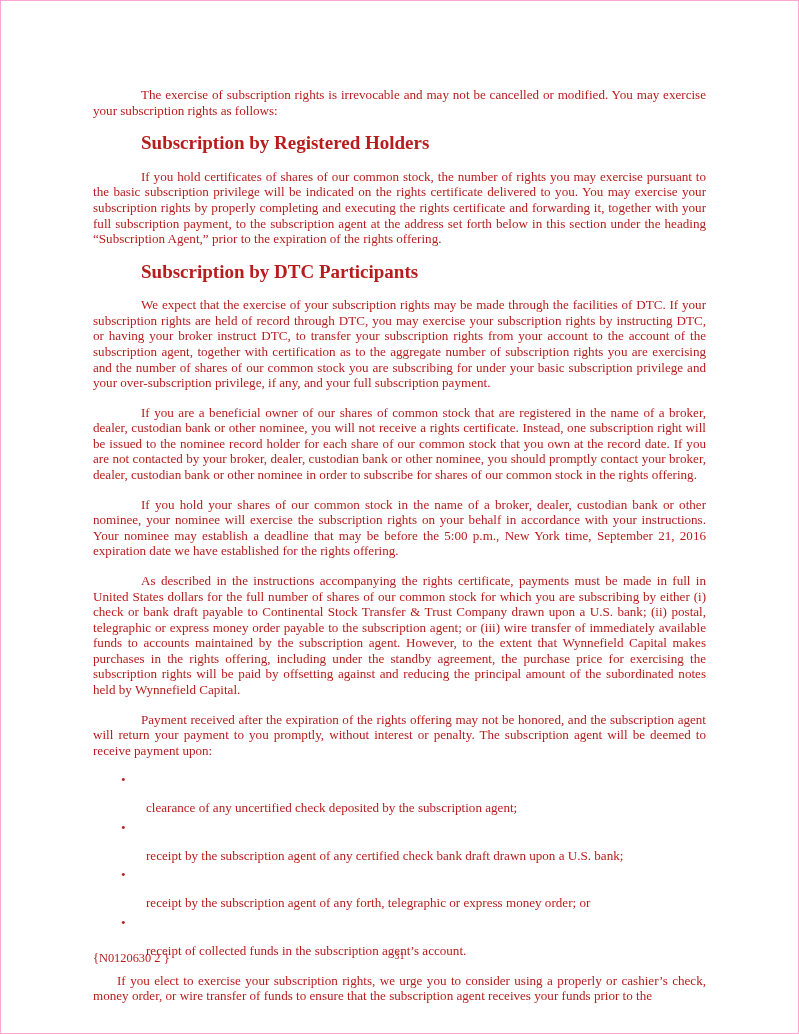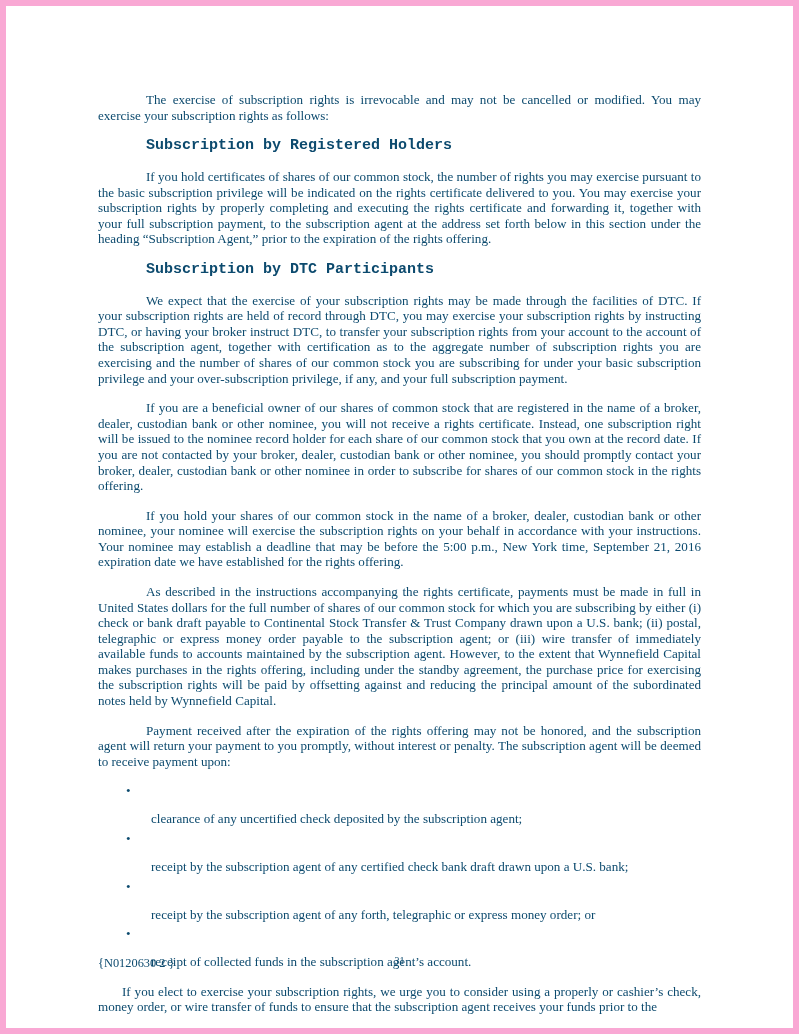--- a/index.html
+++ b/index.html
@@ -6,39 +6,38 @@
     margin: 0;
     padding: 0;
     background: #ffffff;
   }
   .page {
     position: relative;
     width: 799px;
     height: 1034px;
     box-sizing: border-box;
     background: #ffffff;
-    border: 6px solid #f9a8d4;
+    border: 1px solid #f9a8d4;
     padding: 86px 92px 0 92px;
     font-family: "Liberation Serif", "DejaVu Serif", serif;
     font-size: 13.1px;
     line-height: 1.19;
-    color: #0c4a6e;
+    color: #b91c1c;
     overflow: hidden;
   }
   .para {
     margin: 0 0 14px 0;
     text-align: justify;
   }
   .indent { text-indent: 48px; }
   .small-indent { text-indent: 24px; }
   .heading {
     font-weight: bold;
     margin: 0 0 14px 0;
-    font-size: 15px;
-    font-family: Liberation Mono, monospace;
+    font-size: 19px;
   }
   .indented-heading { margin-left: 48px; }
   .bullets {
     list-style: none;
     margin: 0 0 14px 0;
     padding: 0 0 0 28px;
   }
   .bullet-item {
     display: flex;
     margin: 0 0 4px 0;

